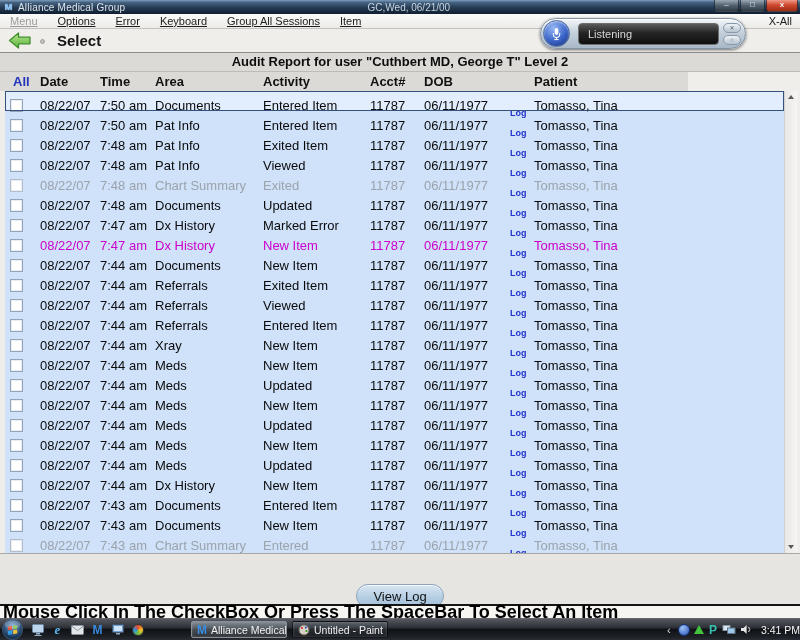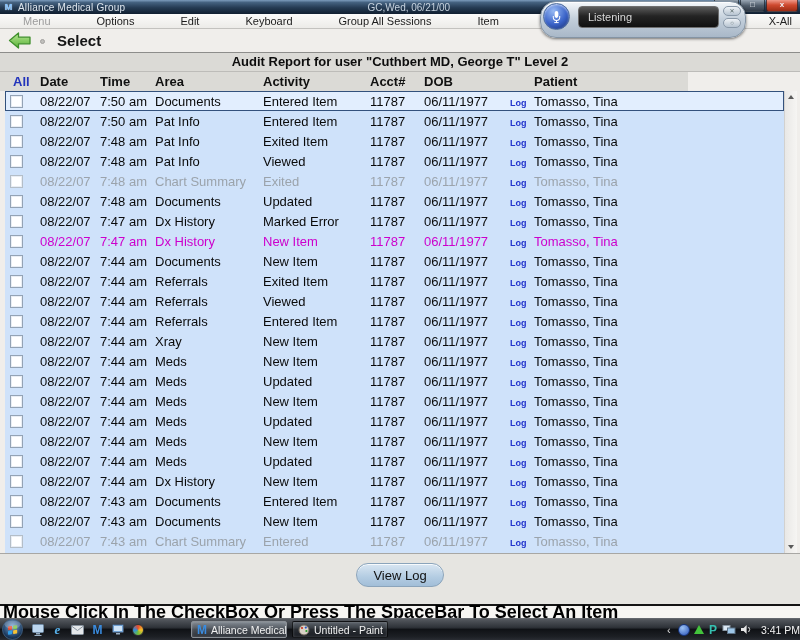--- a/index.html
+++ b/index.html
@@ -18,26 +18,26 @@
   .winctl { position:absolute; right:2px; top:0; display:flex; gap:1px; }
   .wbtn { width:25px; height:12px; border-radius:0 0 3px 3px; text-align:center; line-height:10px;
     font-size:8px; color:#eef2f6; background:linear-gradient(#9aa7b4,#525f6d 50%,#303a46);
     border:1px solid rgba(20,30,40,.7); border-top:none; }
   .wbtn.close { background:linear-gradient(#f09a8a,#cf4a30 45%,#9c2c14); width:32px; font-weight:bold; }
 
   
   .menubar { position:absolute; left:0; top:14px; width:800px; height:15px;
     background:linear-gradient(#fbfbfa,#ecebe8); border-bottom:1px solid #c3c2bf;
     font-size:11px; color:#1c1c1c; display:flex; align-items:center; }
-  .mi { padding:0 23px; line-height:14px; }
+  .mi { padding:0 10px; line-height:14px;text-decoration:underline; }
   .mi.dis { color:#9c9c9c; }
   .xall { position:absolute; right:8px; font-size:11px; color:#222; }
 
   
-  .speech { position:absolute; left:540px; top:1px; width:206px; height:37px; border-radius:16px;
+  .speech { position:absolute; left:540px; top:18px; width:206px; height:31px; border-radius:16px;
     background:linear-gradient(#f4f7fa,#c3cfdb 48%,#a9b8c8); border:1px solid #8494a4;
     box-shadow:0 1px 3px rgba(0,0,0,.55), inset 0 1px 0 rgba(255,255,255,.8); z-index:30; }
   .mic-btn { position:absolute; left:2px; top:1px; width:27px; height:27px; border-radius:50%;
     background:radial-gradient(circle at 38% 28%, #96b9f4, #3a63c8 55%, #152a6a);
     border:1px solid #51709f; box-shadow:inset 0 1px 2px rgba(255,255,255,.65);
     display:flex; align-items:center; justify-content:center; }
   .sw-box { position:absolute; left:37px; top:4px; width:141px; height:22px; border-radius:4px;
     background:linear-gradient(#5b5b5b 0%,#242424 45%,#101010 100%); border:1px solid #6e6e6e;
     color:#d9d9d9; font-size:11px; line-height:20px; padding-left:9px; overflow:hidden; }
   .sw-btns { position:absolute; right:4px; top:4px; display:flex; flex-direction:column; gap:2px; }
@@ -61,39 +61,39 @@
   .h-all { padding-left:13px; color:#2233bb; }
 
   
   .tbody { position:absolute; left:5px; top:91px; width:779px; height:462px; background:#cfe2fa; }
   .trow { display:grid; grid-template-columns:35px 60px 55px 108px 107px 54px 86px 24px auto;
     height:20px; align-items:center; }
   .cell { font-size:13px; color:#0a0a0a; white-space:nowrap; overflow:hidden; }
   .c-check { padding-left:5px; }
   .checkbox { display:block; width:13px; height:13px; background:#fff; border:1px solid #94a3b5;
     box-shadow:inset 0 0 0 1px #e9eef5; }
-  .c-log { font-size:9px; font-weight:bold; color:#2233cc; align-self:start; line-height:13px; padding-top:6px; }
+  .c-log { font-size:9px; font-weight:bold; color:#2233cc; align-self:start; line-height:13px; padding-top:16px; }
   .trow.selected { background:#e2eefe; outline:1px solid #33517c; outline-offset:-1px; }
   .trow.dim .cell { color:#9ba3ab; }
   .trow.dim .checkbox { border-color:#b4bec8; }
   .trow.alert .cell { color:#cc00cc; }
 
   
   .scrollbar { position:absolute; left:784px; top:91px; width:13px; height:462px;
     background:linear-gradient(90deg,#e9e8e6,#f6f5f3); border-left:1px solid #d2d1cf;
     display:flex; flex-direction:column; justify-content:space-between; align-items:center; padding:4px 0; }
   .sb-up { width:0; height:0; border-left:3px solid transparent; border-right:3px solid transparent;
     border-bottom:4px solid #5a5a5a; }
   .sb-down { width:0; height:0; border-left:3px solid transparent; border-right:3px solid transparent;
     border-top:4px solid #5a5a5a; }
 
   
   .footer { position:absolute; left:0; top:553px; width:800px; height:51px; background:#e6e5e1;
     border-top:1px solid #a8a7a4; }
-  .viewlog { display:block; margin:9px auto 0; width:88px; height:24px; border-radius:12px;
+  .viewlog { display:block; margin:30px auto 0; width:88px; height:24px; border-radius:12px;
     background:linear-gradient(#d9e6f2,#b3cce2 60%,#a2bed8); border:1px solid #8ba4bb;
     font-family:"Liberation Sans",sans-serif; font-size:13px; color:#111; line-height:21px; text-align:center;
     box-shadow:inset 0 1px 0 rgba(255,255,255,.8); }
 
   
   .statusbar { position:absolute; left:0; top:604px; width:800px; height:14px; background:#f6f5f2;
     border-top:2px solid #141414; font-weight:bold; font-size:18px; color:#000;
     line-height:12px; padding-left:3px; white-space:nowrap; }
 
   
@@ -124,21 +124,21 @@
     <span class="win-title">Alliance Medical Group</span>
     <span class="session">GC,Wed, 06/21/00</span>
     <span class="winctl">
       <span class="wbtn">–</span>
       <span class="wbtn">□</span>
       <span class="wbtn close">x</span>
     </span>
   </div>
 
   <div class="menubar">
-    <span id="menu-items"><span class="mi dis">Menu</span><span class="mi">Options</span><span class="mi">Edit</span><span class="mi">Keyboard</span><span class="mi">Group All Sessions</span><span class="mi">Item</span></span>
+    <span id="menu-items"><span class="mi dis">Menu</span><span class="mi">Options</span><span class="mi">Error</span><span class="mi">Keyboard</span><span class="mi">Group All Sessions</span><span class="mi">Item</span></span>
     <span class="xall">X-All</span>
   </div>
 
   <div class="speech">
     <span class="mic-btn">
       <svg width="11" height="14" viewBox="0 0 12 15">
         <rect x="4" y="1" width="4" height="7.5" rx="2" fill="#fff"></rect>
         <path d="M2.5,6.5 v1.3 a3.5,3.5 0 0 0 7,0 V6.5" stroke="#fff" stroke-width="1.1" fill="none"></path>
         <line x1="6" y1="11.6" x2="6" y2="13.2" stroke="#fff" stroke-width="1.1"></line>
         <line x1="3.6" y1="13.6" x2="8.4" y2="13.6" stroke="#fff" stroke-width="1.1"></line>

